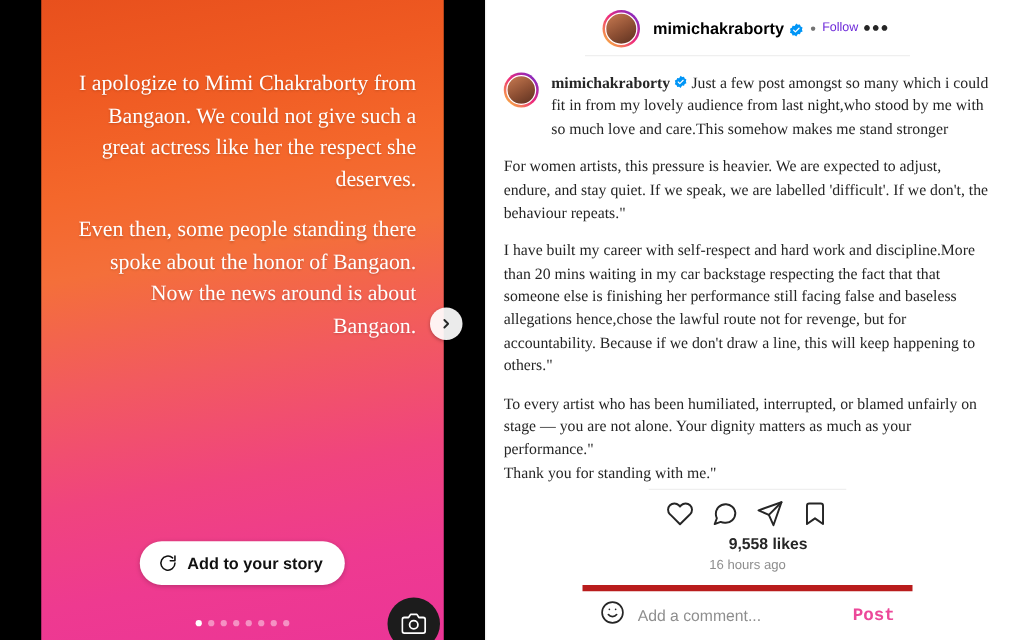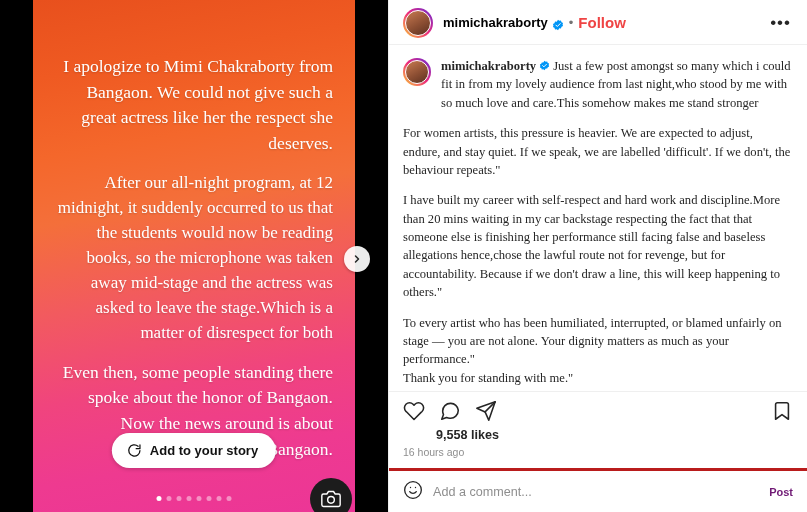--- a/index.html
+++ b/index.html
@@ -126,20 +126,21 @@
 
   
   .post-panel {
     position: relative;
     width: 419px;
     height: 512px;
     background: #ffffff;
     display: flex;
     flex-direction: column;
     border-left: 1px solid #efefef;
+    align-items: center;
   }
 
   .post-header {
     display: flex;
     align-items: center;
     padding: 10px 12px 9px 14px;
     border-bottom: 1px solid #efefef;
     height: 45px;
     flex: 0 0 45px;
   }
@@ -172,23 +173,23 @@
   .verified {
     width: 12px; height: 12px;
     flex: 0 0 12px;
   }
   .dot-sep {
     color: #737373;
     font-size: 13px;
     margin: 0 1px;
   }
   .follow-link {
-    color: #ef4444;
-    font-size: 15px;
-    font-weight: 700;
+    color: #6d28d9;
+    font-size: 10px;
+    font-weight: 400;
     cursor: pointer;
   }
   .more-dots {
     color: #262626;
     font-size: 17px;
     letter-spacing: 1px;
     cursor: pointer;
     padding: 0 4px;
     line-height: 1;
   }
@@ -266,53 +267,53 @@
   .timestamp {
     padding: 4px 14px 10px 14px;
     font-size: 10.5px;
     color: #8e8e8e;
   }
 
   .comment-bar {
     display: flex;
     align-items: center;
     gap: 10px;
-    border-top: 3px solid #b91c1c;
+    border-top: 5px solid #b91c1c;
     padding: 10px 14px;
     flex: 0 0 auto;
     height: 44px;
   }
   .comment-input {
     border: none;
     outline: none;
     flex: 1 1 auto;
     font-size: 12.6px;
     color: #262626;
     font-family: "Liberation Sans", sans-serif;
     background: transparent;
   }
   .comment-input::placeholder { color: #8e8e8e; }
   .post-link {
-    color: #701a75;
-    font-size: 11px;
+    color: #ec4899;
+    font-size: 14px;
     font-weight: 600;
     cursor: pointer;
+    font-family: Liberation Mono, monospace;
   }
 </style>
 </head>
 <body>
 
 <div class="app">
 
   <div class="media-panel">
     <div class="media-frame">
 
       <div class="story-text">
         <p>I apologize to Mimi Chakraborty from Bangaon. We could not give such a great actress like her the respect she deserves.</p>
-        <p class="story-para-2">After our all-night program, at 12 midnight, it suddenly occurred to us that the students would now be reading books, so the microphone was taken away mid-stage and the actress was asked to leave the stage.Which is a matter of disrespect for both</p>
         <p>Even then, some people standing there spoke about the honor of Bangaon. Now the news around is about Bangaon.</p>
       </div>
 
       <button class="add-story-btn">
         <span class="plus-circ">
           <svg width="15" height="15" viewBox="0 0 24 24" fill="none" stroke="#111" stroke-width="2" stroke-linecap="round" stroke-linejoin="round">
             <path d="M21 12a9 9 0 1 1-3-6.7"></path>
             <polyline points="21 3 21 9 15 9"></polyline>
           </svg>
         </span>

